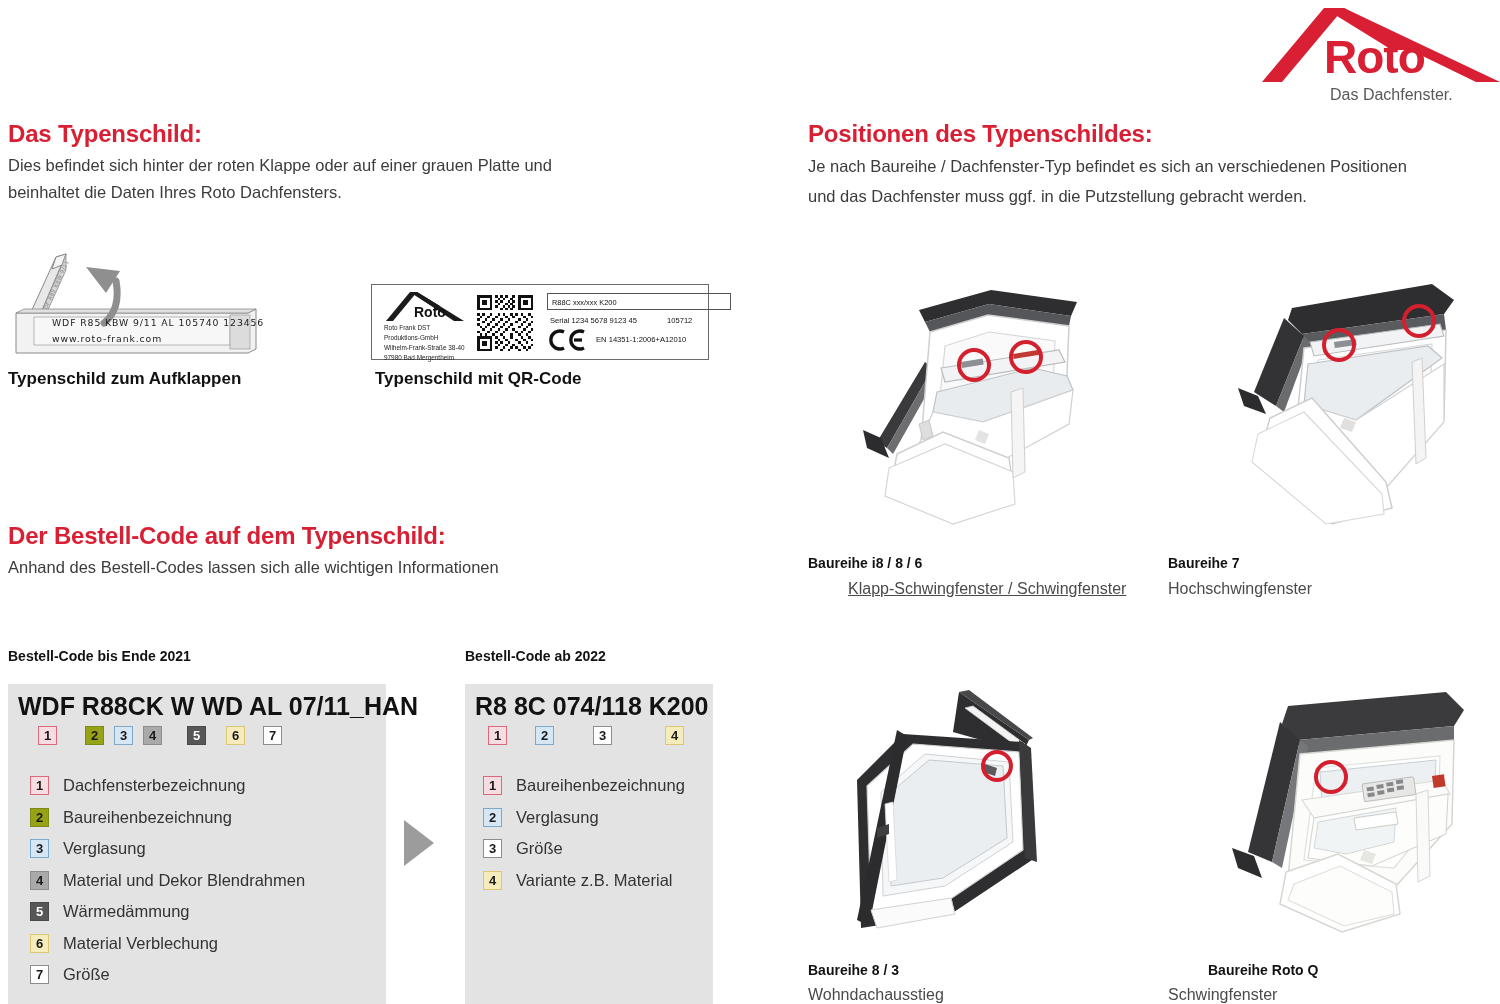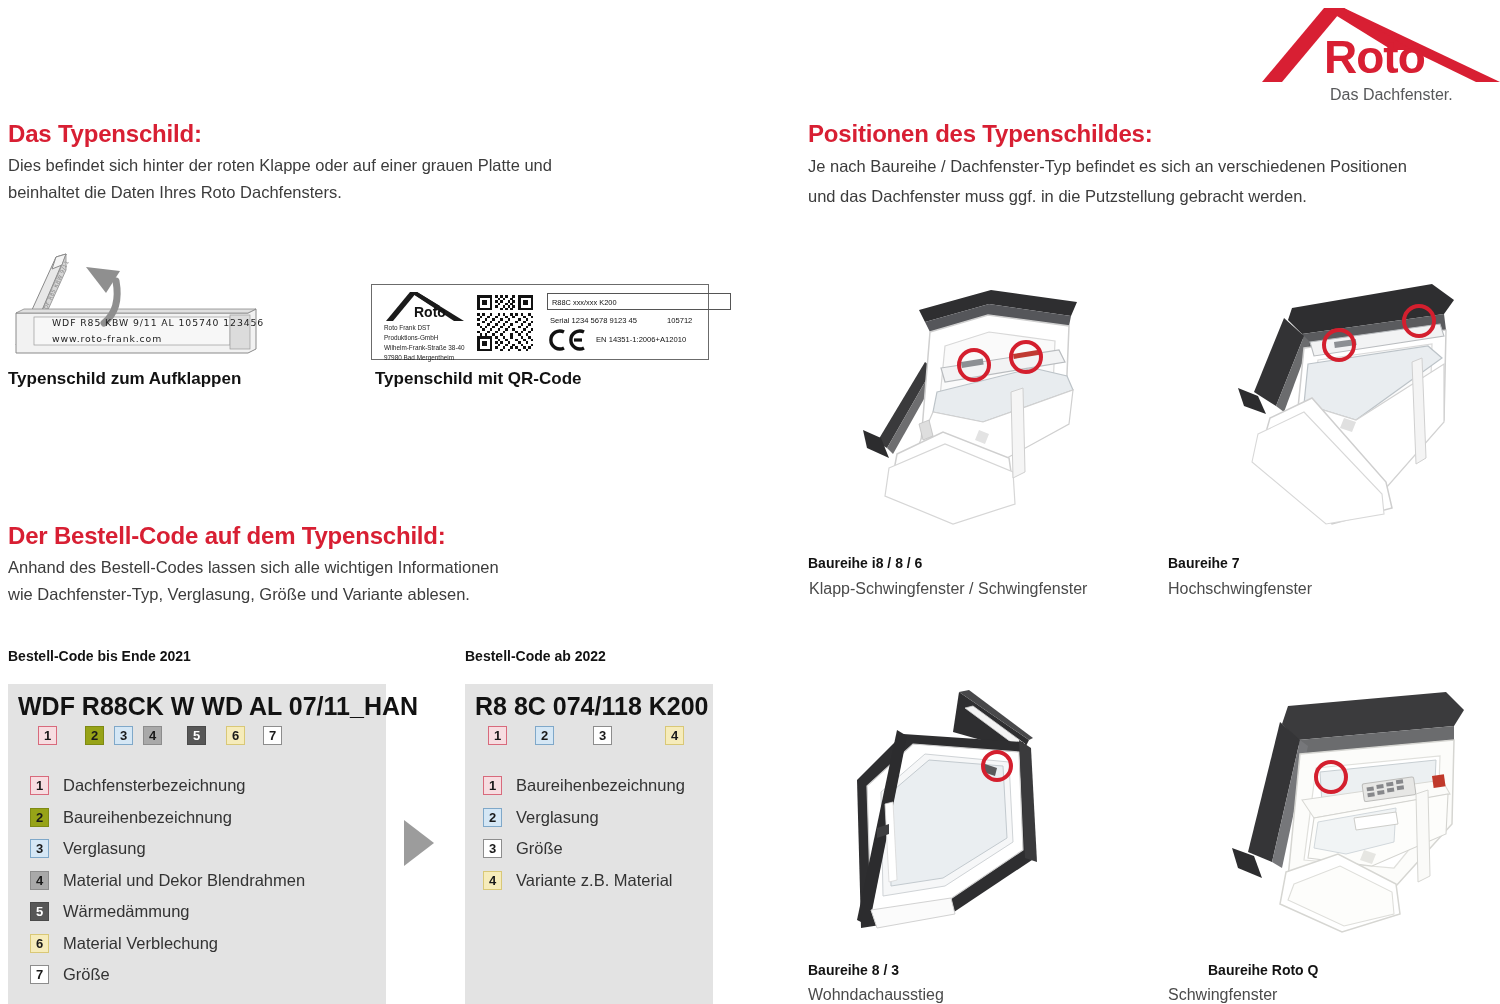--- a/index.html
+++ b/index.html
@@ -322,21 +322,20 @@
   </div>
   <div class="en">EN 14351-1:2006+A12010</div>
 </div>
 
 <div class="abs cap-bold" style="left:8px;top:369px;">Typenschild zum Aufklappen</div>
 <div class="abs cap-bold" style="left:375px;top:369px;">Typenschild mit QR-Code</div>
 
 <div class="abs h-red" style="left:8px;top:522px;">Der Bestell-Code auf dem Typenschild:</div>
 <div class="abs body-txt" style="left:8px;top:554px;width:560px;">
   <div>Anhand des Bestell-Codes lassen sich alle wichtigen Informationen</div>
-  <div>wie Dachfenster-Typ, Verglasung, Größe und Variante ablesen.</div>
 </div>
 
 <div class="abs sub-title" style="left:8px;top:648px;">Bestell-Code bis Ende 2021</div>
 <div class="abs sub-title" style="left:465px;top:648px;">Bestell-Code ab 2022</div>
 
 <div class="abs codebox" id="box-old" style="left:8px;top:684px;width:378px;height:320px;">
   <div class="abs codeline" style="left:10px;top:8px;">WDF R88CK W WD AL 07/11_HAN</div>
   <div class="abs" id="markers-old" style="left:22px;top:42px;height:20px;width:340px;">
       <span class="badge" style="position: absolute; left: 8px; top: 0px; background: rgb(247, 221, 225); color: rgb(26, 26, 26); border-color: rgb(216, 106, 124);">1</span>
       <span class="badge" style="position: absolute; left: 55px; top: 0px; background: rgb(151, 163, 23); color: rgb(26, 26, 26); border-color: rgb(126, 138, 19);">2</span>
@@ -534,21 +533,21 @@
 
     <polygon points="90,190 142,172 200,202 204,232 146,250 84,222" fill="#ffffff" stroke="#d6d6d2" stroke-width="1.5"></polygon>
     <polygon points="98,202 144,184 196,210 198,232 148,244 92,218" fill="#fdfdfb" stroke="#dededa" stroke-width="1.1"></polygon>
     <polygon points="220,112 232,108 234,194 222,200" fill="#fafaf8" stroke="#d6d6d2" stroke-width="1"></polygon>
     <polygon points="168,168 180,172 176,182 164,178" fill="#e6e6e2"></polygon>
   </svg>
   <div class="ring" style="left:118px;top:78px;width:34px;height:34px;"></div>
 </div>
 
 <div class="abs sub-title" style="left:808px;top:555px;">Baureihe i8 / 8 / 6</div>
-<div class="abs sub-note" style="left:809px;top:580px;">Klapp-Schwingfenster / Schwingfenster</div>
+<div class="abs sub-note" style="left:848px;top:580px;text-decoration:underline;">Klapp-Schwingfenster / Schwingfenster</div>
 
 <div class="abs sub-title" style="left:1168px;top:555px;">Baureihe 7</div>
 <div class="abs sub-note" style="left:1168px;top:580px;">Hochschwingfenster</div>
 
 <div class="abs sub-title" style="left:808px;top:962px;">Baureihe 8 / 3</div>
 <div class="abs sub-note" style="left:808px;top:986px;">Wohndachausstieg</div>
 
 <div class="abs sub-title" style="left:1208px;top:962px;">Baureihe Roto Q</div>
 <div class="abs sub-note" style="left:1168px;top:986px;">Schwingfenster</div>
 

